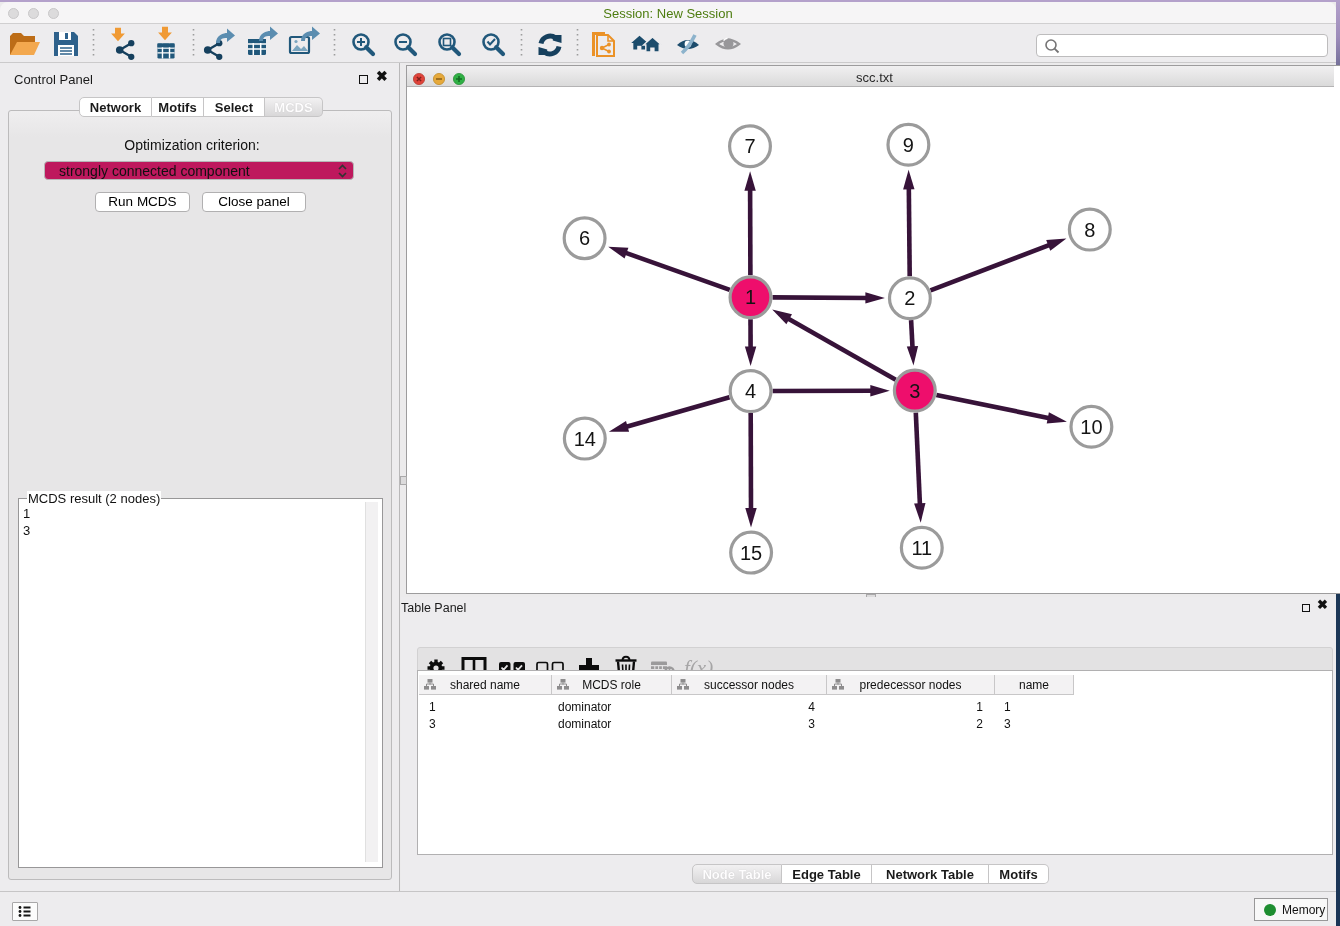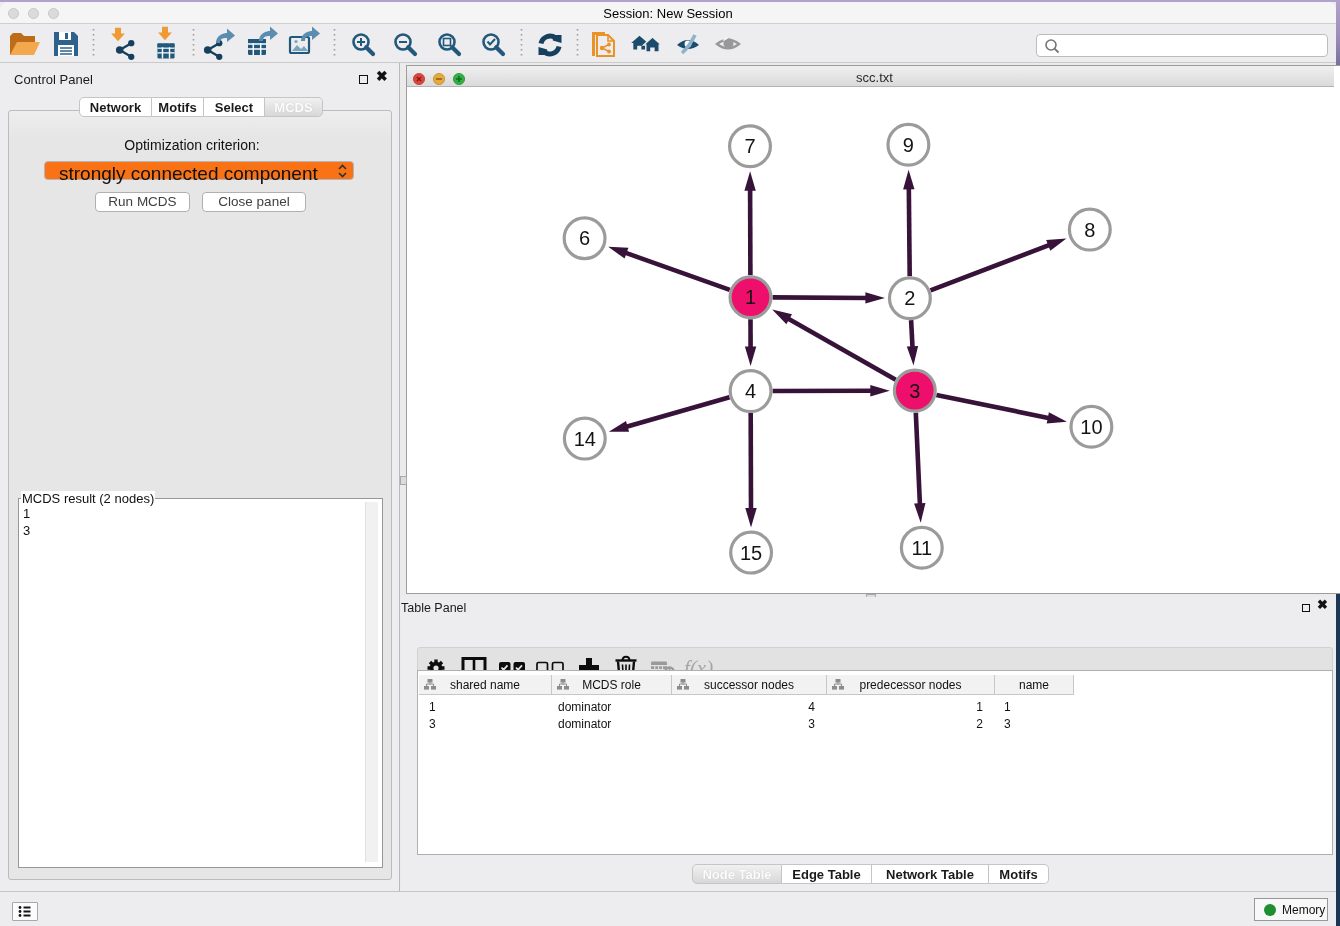--- a/index.html
+++ b/index.html
@@ -10,21 +10,21 @@
 #deskR { right:0; top:0; width:4px; height:926px;
   background:linear-gradient(#b4a1cb 0%, #9d8cba 4%, #5c5f85 9%, #2f4568 16%, #20395a 32%, #1c3756 60%, #1b3557 100%); }
 #deskT { left:0; top:0; width:1340px; height:2px; background:#b4a1cb; }
 #winwrap { left:0; top:2px; width:1336px; height:924px; background:#ecebec;
   border-radius:8px 8px 0 0; }
 
 #titlebar { left:0; top:0; width:1336px; height:22px; background:#f6f5f6;
   border-bottom:1px solid #d0cfd0; border-radius:8px 8px 0 0; }
 .tl { position:absolute; top:5.5px; width:11px; height:11px; border-radius:50%;
   background:#dcdbdc; border:1px solid #c9c8c9; }
-#wtitle { width:100%; text-align:center; top:4px; font-size:13px; color:#000000; }
+#wtitle { width:100%; text-align:center; top:4px; font-size:13px; color:#4d7c0f; }
 
 #toolbar { left:0; top:22px; width:1336px; height:39px; background:#edecee;
   border-bottom:1px solid #cbcacb; }
 #searchbox { left:1036px; top:10px; width:292px; height:23px; background:#fff;
   border:1px solid #bdbcbd; border-radius:4px; }
 #searchbox svg { position:absolute; left:6px; top:3px; }
 
 #statusbar { left:0; top:889px; width:1336px; height:35px; background:#edecee;
   border-top:1px solid #c6c5c6; }
 #btnlist { left:12px; top:10px; width:26px; height:19px; background:#fcfcfc;
@@ -43,29 +43,29 @@
   border:1px solid #bcbbbc; border-radius:3px; }
 .tabrow { position:absolute; display:flex; }
 .tab { height:20px; font-size:13px; font-weight:bold; color:#1a1a1a; background:#fff;
   border:1px solid #c6c5c6; border-left:none; text-align:center; line-height:19px; }
 .tab.first { border-left:1px solid #c6c5c6; border-radius:5px 0 0 5px; }
 .tab.last { border-radius:0 5px 5px 0; }
 .tab.sel { background:linear-gradient(#f2f1f2,#d8d7d8); color:#fefdfe;
   text-shadow:0 0 1px #bbb; }
 #cptabs { left:79px; top:34px; }
 #optlabel { left:0; top:74px; width:384px; text-align:center; font-size:14px; color:#111; }
-#combo { left:44px; top:98px; width:310px; height:19px; background:#f97316;
-  border:1px solid #b6b5b6; border-radius:4px; font-size:19px; color:#111; }
+#combo { left:44px; top:98px; width:310px; height:19px; background:#be185d;
+  border:1px solid #b6b5b6; border-radius:4px; font-size:14px; color:#111; }
 #combo .ctext { position:absolute; left:14px; top:1px; }
 #combo svg { position:absolute; right:5px; top:2px; }
 .pbtn { position:absolute; height:20px; background:#fff; border:1px solid #b1b0b1;
-  border-radius:4px; font-size:13.5px; color:#404040; text-align:center; line-height:18px; }
+  border-radius:4px; font-size:13.5px; color:#000000; text-align:center; line-height:18px; }
 #mcdsgrp { left:18px; top:435px; width:365px; height:370px; background:#fff;
   border:1px solid #989798; }
-#mcdsgrp .legend { position:absolute; left:2px; top:-8px; background:#fff;
+#mcdsgrp .legend { position:absolute; left:8px; top:-8px; background:#fff;
   padding:0 1px; font-size:13px; color:#111; }
 #mcdsgrp .content { position:absolute; left:4px; top:6px; font-size:13px;
   color:#111; line-height:17px; }
 #mcdsgrp .sbar { position:absolute; right:4px; top:3px; width:13px; height:360px;
   background:#f2f1f2; border-left:1px solid #e0e0e0; }
 
 #netwin { left:406px; top:63px; width:1093px; height:529px; background:#fff;
   border:1px solid #9d9c9d; }
 #nettitle { left:0; top:0; width:927px; height:21px;
   background:linear-gradient(#f1f0f1,#dadada); border-bottom:1px solid #b4b3b4; }

